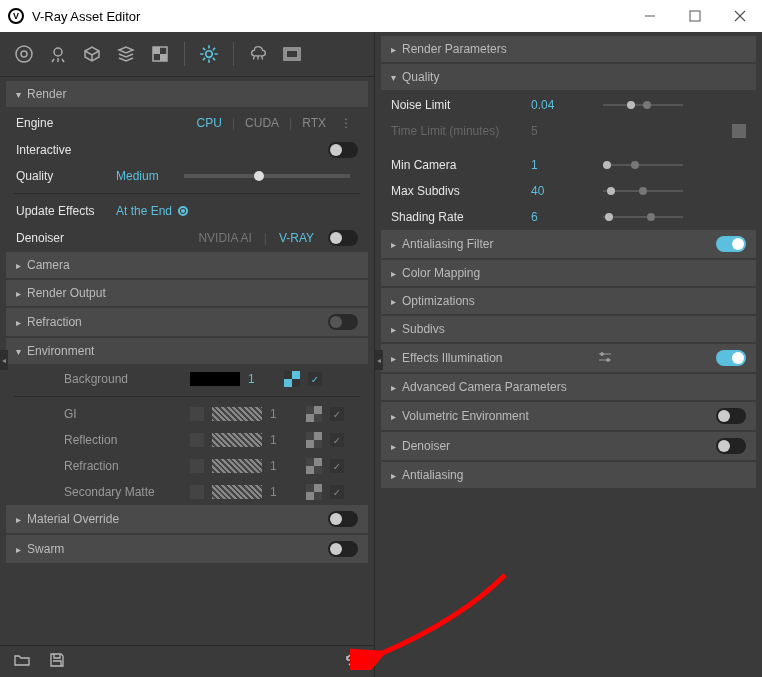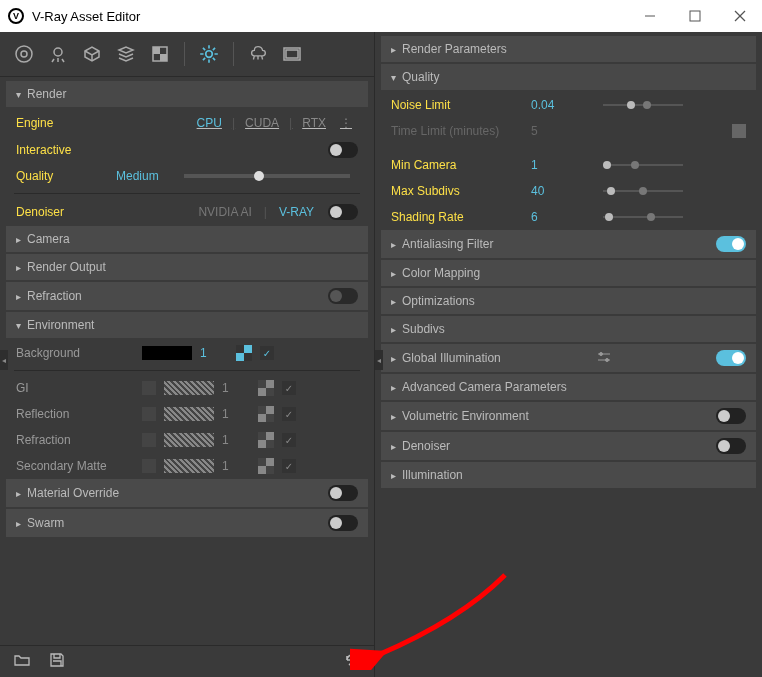--- a/index.html
+++ b/index.html
@@ -24,26 +24,26 @@
 
 .left-body { flex: 1; overflow: hidden; padding: 4px 6px; }
 
 .section-header { background: #484848; padding: 6px 10px; display: flex; align-items: center; cursor: pointer; margin-bottom: 2px; }
 .section-header .arrow { margin-right: 6px; font-size: 10px; }
 .section-header .toggle { margin-left: auto; }
 .section-header .extra-icon { margin-left: auto; margin-right: 8px; }
 .section-header.light { background: #4a4a4a; }
 
 .row { display: flex; align-items: center; padding: 5px 10px; min-height: 26px; }
-.row .label { flex: 0 0 120px; color: #fde047; }
+.row .label { flex: 0 0 120px; color: #e5e5e5; }
 .row .value { color: #5bc0de; }
 .row .disabled { color: #666; }
 .row .spacer { flex: 1; }
 
-.engine-tabs { display: flex; gap: 4px; align-items: center; margin-left: auto; text-decoration: underline; }
+.engine-tabs { display: flex; gap: 4px; align-items: center; margin-left: auto; }
 .engine-tabs span { padding: 2px 6px; color: #888; cursor: pointer; }
 .engine-tabs span.active { color: #5bc0de; }
 .engine-tabs .sep { color: #555; padding: 0; }
 .engine-tabs .dots { color: #888; cursor: pointer; padding-left: 4px; }
 
 .toggle { width: 30px; height: 16px; background: #222; border-radius: 8px; position: relative; cursor: pointer; }
 .toggle::after { content: ''; width: 12px; height: 12px; background: #ccc; border-radius: 50%; position: absolute; top: 2px; left: 2px; }
 .toggle.on { background: #5bc0de; }
 .toggle.on::after { left: 16px; background: #fff; }
 .toggle.dark-off { background: #2a2a2a; }
@@ -60,21 +60,21 @@
 .radio.on::after { content: ''; width: 4px; height: 4px; background: #5bc0de; border-radius: 50%; position: absolute; top: 1px; left: 1px; }
 
 .denoiser-tabs { display: flex; align-items: center; margin-left: auto; gap: 4px; }
 .denoiser-tabs span { color: #777; padding: 2px 4px; cursor: pointer; }
 .denoiser-tabs span.active { color: #5bc0de; }
 .denoiser-tabs .sep { color: #555; }
 
 .divider { height: 1px; background: #2a2a2a; margin: 4px 8px; }
 
 .env-row { display: flex; align-items: center; padding: 5px 10px; gap: 8px; }
-.env-row .label { flex: 0 0 118px; color: #999; }
+.env-row .label { flex: 0 0 118px; color: #999; margin-left: 48px; }
 .swatch { width: 50px; height: 14px; background: #000; }
 .swatch.hatch { background: repeating-linear-gradient(45deg, #888 0, #888 2px, #444 2px, #444 4px); }
 .env-val { width: 20px; color: #5bc0de; }
 .env-val.mute { color: #888; }
 .checker { width: 16px; height: 16px; background: conic-gradient(#5bc0de 0 25%, #333 25% 50%, #5bc0de 50% 75%, #333 75%); }
 .checker.grey { background: conic-gradient(#888 0 25%, #444 25% 50%, #888 50% 75%, #444 75%); }
 .chk { width: 14px; height: 14px; background: #333; display: flex; align-items: center; justify-content: center; color: #5bc0de; font-size: 10px; }
 .chk.mute { color: #888; }
 .sq { width: 14px; height: 14px; background: #444; }
 
@@ -203,20 +203,25 @@
       <div class="row">
         <span class="label" style="flex:0 0 100px">Quality</span>
         <span class="value" style="width:60px">Medium</span>
         <div class="slider">
             <div class="handle" style="left:45%"></div>
           </div>
       </div>
 
       <div class="divider"></div>
 
+      <div class="row">
+        <span class="label" style="flex:0 0 100px">Update Effects</span>
+        <span class="value">At the End</span>
+        <span class="radio on"></span>
+      </div>
 
       <div class="row">
         <span class="label" style="flex:0 0 80px">Denoiser</span>
         <div class="denoiser-tabs">
           <span>NVIDIA AI</span>
           <span class="sep">|</span>
           <span class="active">V-RAY</span>
         </div>
         <div class="toggle" style="margin-left:10px"></div>
       </div>
@@ -374,21 +379,21 @@
     <div class="section-header light">
       <span class="arrow">▸</span>
       <span>Optimizations</span>
     </div>
     <div class="section-header light">
       <span class="arrow">▸</span>
       <span>Subdivs</span>
     </div>
     <div class="section-header light">
       <span class="arrow">▸</span>
-      <span>Global Illumination</span>
+      <span>Effects Illumination</span>
       <span class="extra-icon"><svg width="14" height="10" viewBox="0 0 14 10" stroke="#999" fill="none">
             <line x1="1" y1="2" x2="13" y2="2"></line>
             <circle cx="4" cy="2" r="1.5" fill="#999"></circle>
             <line x1="1" y1="8" x2="13" y2="8"></line>
             <circle cx="10" cy="8" r="1.5" fill="#999"></circle>
           </svg></span>
       <div class="toggle on"></div>
     </div>
     <div class="section-header light">
       <span class="arrow">▸</span>
@@ -399,21 +404,21 @@
       <span>Volumetric Environment</span>
       <div class="toggle"></div>
     </div>
     <div class="section-header light">
       <span class="arrow">▸</span>
       <span>Denoiser</span>
       <div class="toggle"></div>
     </div>
     <div class="section-header light">
       <span class="arrow">▸</span>
-      <span>Illumination</span>
+      <span>Antialiasing</span>
     </div>
   </div>
 </div>
 
 <div class="expand-handle" style="left:0">◂</div>
 <div class="expand-handle" style="left:375px">◂</div>
 
 <svg class="arrow-annotation" style="left:350px; top:560px" width="170" height="110">
   <defs>
       <marker id="ah" markerWidth="12" markerHeight="12" refX="2" refY="6" orient="auto">

